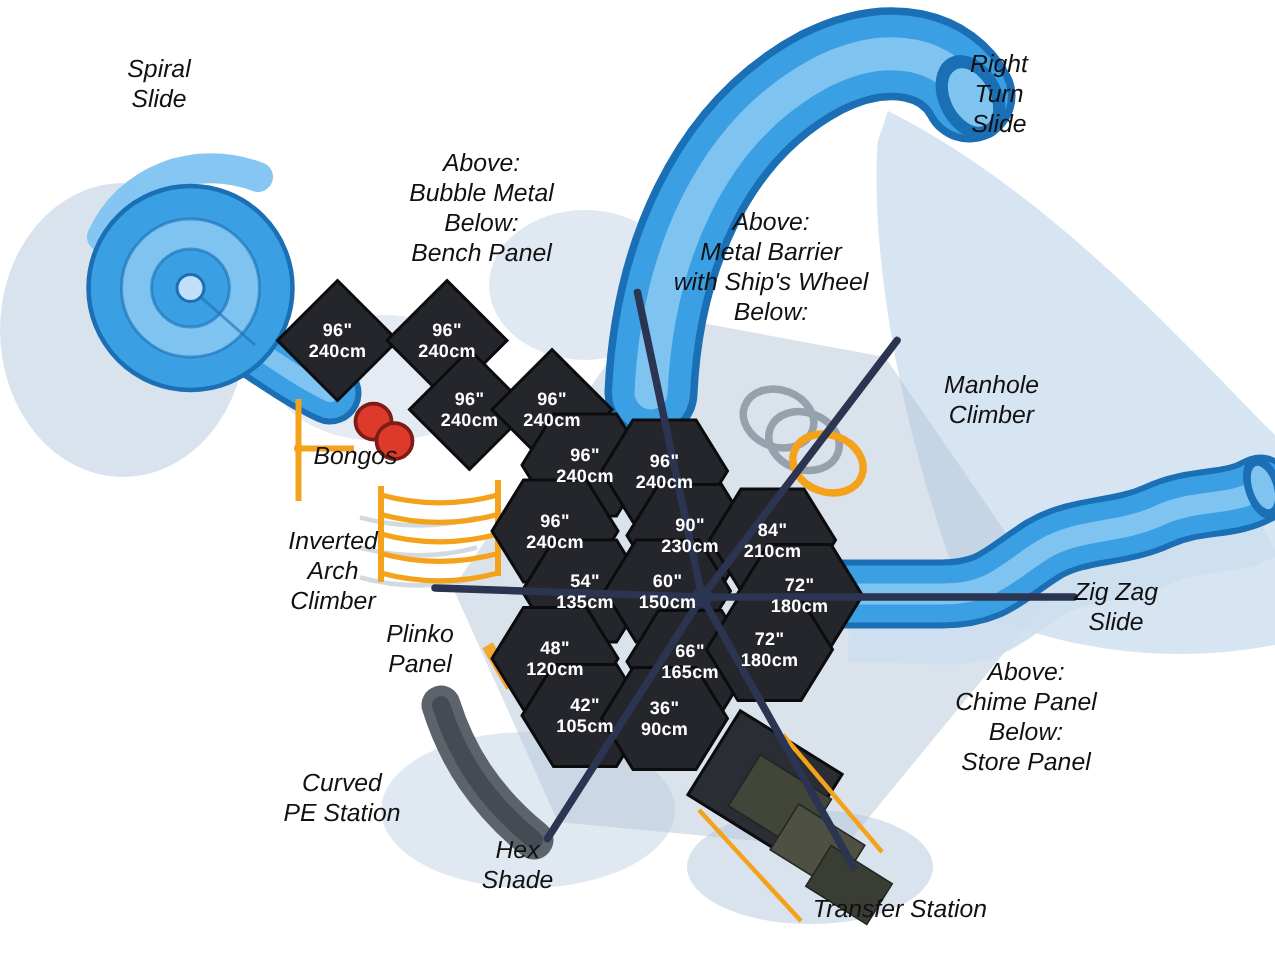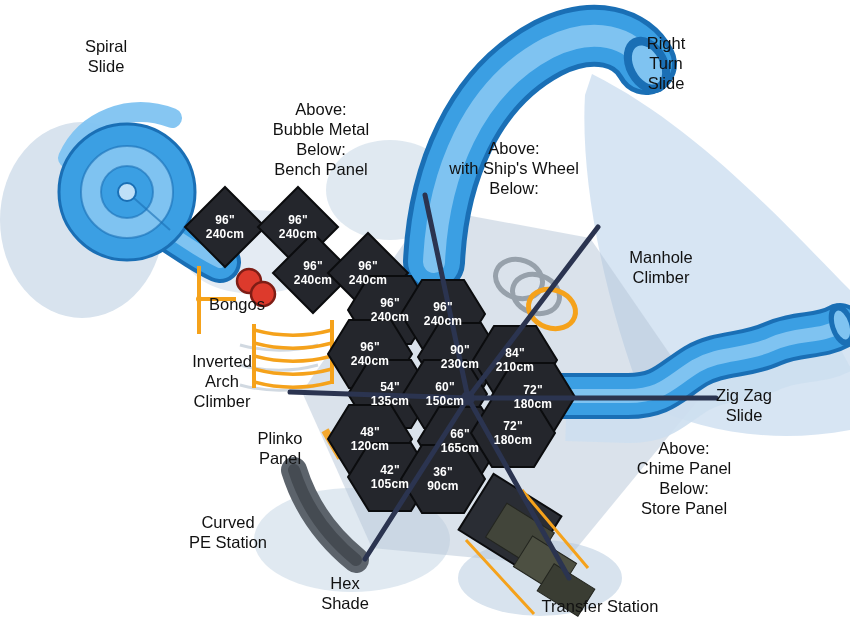--- a/index.html
+++ b/index.html
@@ -21,20 +21,21 @@
   .gray-ghost { stroke:#c6d0da; fill:none; }
   .metal    { stroke:var(--metal-gray,#97a1ab); fill:none; }
   .pole     { stroke:var(--pole-navy,#2b3450); fill:none; stroke-width:5; stroke-linecap:round; }
   .deck     { fill:var(--deck-dark,#24262c); stroke:var(--deck-edge,#0b0c0e); stroke-width:2; }
 
   
   .callout {
     position:absolute; transform:translateX(-50%); text-align:center;
     font-size:16.5px; line-height:20px; color:var(--label-black,#111);
     white-space:nowrap;
+    font-style:italic;
   }
   .deck-label {
     position:absolute; transform:translateX(-50%); text-align:center;
     font-size:12px; line-height:13.5px; font-weight:700; color:#fff;
     white-space:nowrap; letter-spacing:.2px;
   }
 </style>
 </head>
 <body>
 
@@ -240,54 +241,55 @@
         <div>Slide</div>
       </div>
       <div class="callout" style="left: 321px; top: 99px;">
         <div>Above:</div>
         <div>Bubble Metal</div>
         <div>Below:</div>
         <div>Bench Panel</div>
       </div>
       <div class="callout" style="left: 514px; top: 138px;">
         <div>Above:</div>
+        <div>Metal Barrier</div>
         <div>with Ship's Wheel</div>
         <div>Below:</div>
       </div>
       <div class="callout" style="left: 661px; top: 247px;">
         <div>Manhole</div>
         <div>Climber</div>
       </div>
       <div class="callout" style="left: 237px; top: 294px;">
         <div>Bongos</div>
       </div>
       <div class="callout" style="left: 222px; top: 351px;">
         <div>Inverted</div>
         <div>Arch</div>
         <div>Climber</div>
       </div>
       <div class="callout" style="left: 744px; top: 385px;">
         <div>Zig Zag</div>
         <div>Slide</div>
       </div>
-      <div class="callout" style="left: 280px; top: 428px;">
+      <div class="callout" style="left: 280px; top: 413px;">
         <div>Plinko</div>
         <div>Panel</div>
       </div>
       <div class="callout" style="left: 684px; top: 438px;">
         <div>Above:</div>
         <div>Chime Panel</div>
         <div>Below:</div>
         <div>Store Panel</div>
       </div>
       <div class="callout" style="left: 228px; top: 512px;">
         <div>Curved</div>
         <div>PE Station</div>
       </div>
-      <div class="callout" style="left: 345px; top: 557px; margin-top: 16px;">
+      <div class="callout" style="left: 345px; top: 557px;">
         <div>Hex</div>
         <div>Shade</div>
       </div>
       <div class="callout" style="left: 600px; top: 596px;">
         <div>Transfer Station</div>
       </div>
     </div>
 </div>
 
 </body></html>

